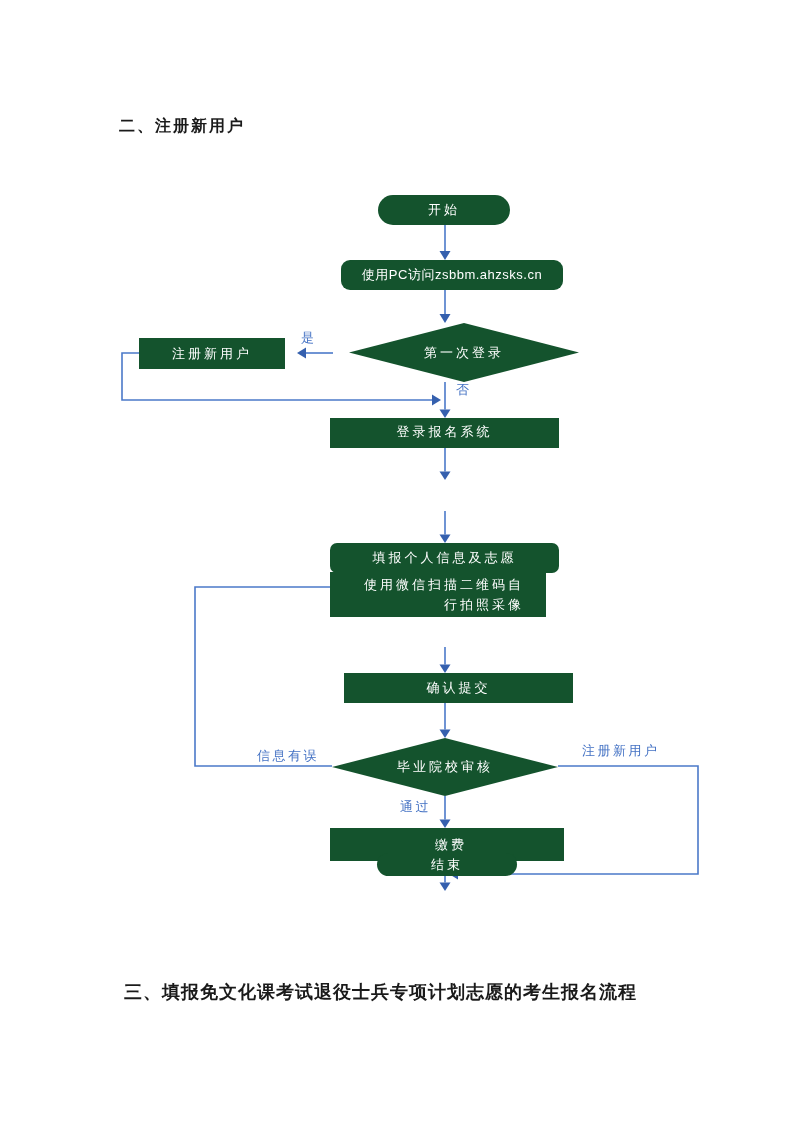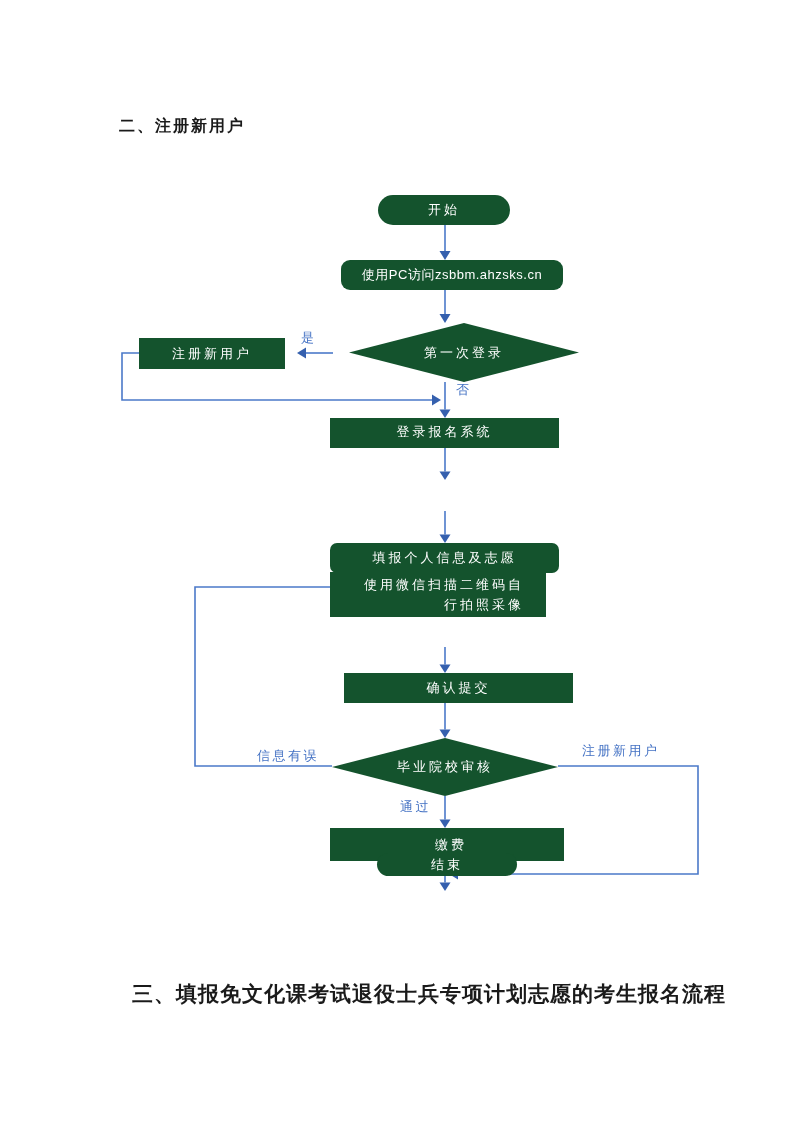--- a/index.html
+++ b/index.html
@@ -7,21 +7,21 @@
   body { font-family: "Liberation Sans", sans-serif; position: relative; }
   .page { position: absolute; left: 0; top: 0; width: 793px; height: 1122px; background: #ffffff; }
 
   .heading {
     position: absolute;
     color: #1a1a1a;
     font-weight: bold;
     white-space: nowrap;
   }
   .heading.h2 { left: 119px; top: 116px; font-size: 16px; letter-spacing: 2px; }
-  .heading.h3 { left: 132px; top: 980px; font-size: 21px; letter-spacing: 1px; }
+  .heading.h3 { left: 124px; top: 980px; font-size: 18px; letter-spacing: 1px; }
 
   .connectors { position: absolute; left: 0; top: 0; width: 793px; height: 1122px; pointer-events: none; }
   .connectors polyline, .connectors line {
     fill: none;
     stroke: #4b79c9;
     stroke-width: 1.6;
   }
   .connectors polygon { fill: #3560ae; stroke: none; }
 
   .node {

